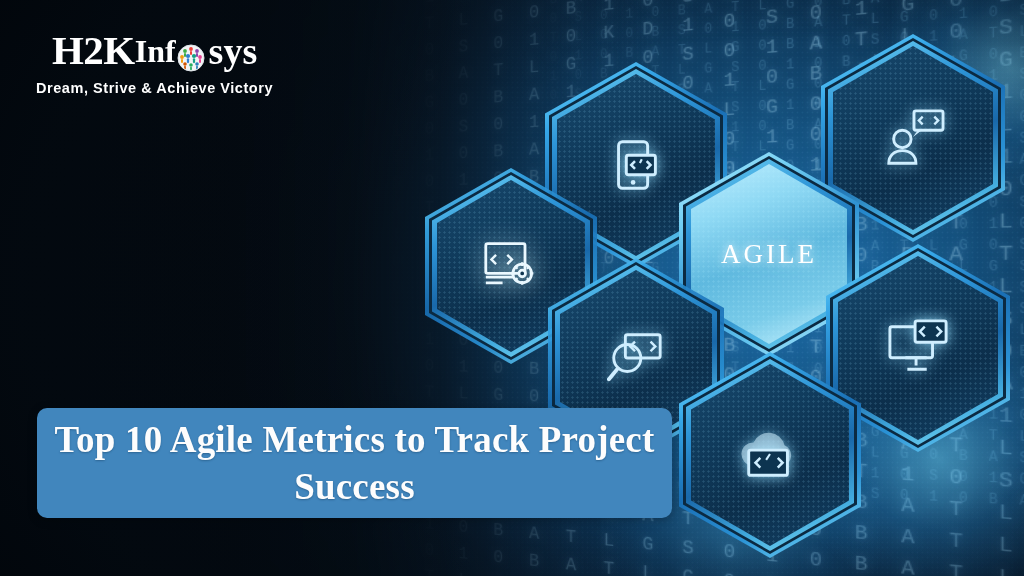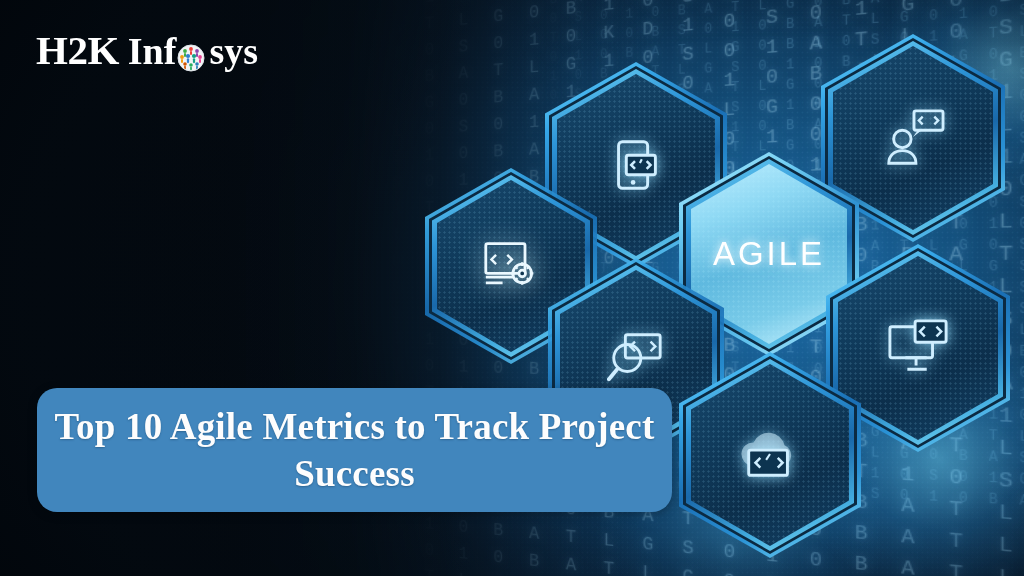--- a/index.html
+++ b/index.html
@@ -152,22 +152,22 @@
     color: #cfeeff;
     filter: drop-shadow(0 0 7px rgba(150,225,255,0.85));
   }
   .hex-label {
     position: absolute;
     inset: 0;
     display: flex;
     align-items: center;
     justify-content: center;
     color: #ffffff;
-    font-family: Liberation Sans, sans-serif;
-    font-size: 33px;
+    font-family: Liberation Serif, serif;
+    font-size: 27px;
     font-weight: 400;
     letter-spacing: 3px;
     text-shadow: 0 0 9px rgba(255,255,255,0.95), 0 0 22px rgba(160,235,255,0.8);
   }
   .hexwrap.dim .hex.outer { filter: drop-shadow(0 0 8px rgba(70,170,230,0.55)); opacity: 0.92; }
 
   
   #logo {
     position: absolute;
     left: 36px;
@@ -183,22 +183,21 @@
     font-size: 40px;
     line-height: 1;
     letter-spacing: 0px;
     justify-content: center;
   }
   .logo-h2k {
     font-size: 41px;
     letter-spacing: -0.5px;
   }
   .logo-inf {
-    font-size: 38px;
-    margin-left: 9px;
+    font-size: 32px;
   }
   .logo-sys {
     font-size: 38px;
     margin-left: 3px;
   }
   #logo-globe {
     display: inline-block;
     width: 28px;
     height: 28px;
     margin: 0 1px;
@@ -212,25 +211,25 @@
     font-size: 14.5px;
     font-weight: bold;
     letter-spacing: 0.55px;
     white-space: nowrap;
   }
 
   
   #title-banner {
     position: absolute;
     left: 37px;
-    top: 388px;
+    top: 408px;
     width: 635px;
-    height: 124px;
+    height: 110px;
     background: #4186bd;
-    border-radius: 20px;
+    border-radius: 10px;
     display: flex;
     align-items: center;
     justify-content: center;
     z-index: 40;
     box-shadow: 0 2px 10px rgba(0,0,0,0.25);
   }
   #title-text {
     color: #fdfdfd;
     font-family: "Liberation Serif", serif;
     font-weight: bold;
@@ -440,19 +439,20 @@
             <circle cx="14" cy="21" r="1.8" fill="#27ae60"></circle>
               <rect x="13.1" y="22.8" width="1.8" height="3.4" rx="0.9" fill="#27ae60"></rect>
             <circle cx="20" cy="20" r="1.8" fill="#2980b9"></circle>
               <rect x="19.1" y="21.8" width="1.8" height="3.6" rx="0.9" fill="#2980b9"></rect>
           </g>
           <circle cx="14" cy="14" r="13" fill="none" stroke="#dfe5ea" stroke-width="1"></circle>
         </svg>
       </span>
       <span class="logo-sys">sys</span>
     </div>
+    <div id="logo-tagline">Dream, Strive &amp; Achieve Victory</div>
   </div>
 
   <div id="title-banner">
     <div id="title-text">Top 10 Agile Metrics to Track Project Success</div>
   </div>
 
 </div>
 
 </body></html>

